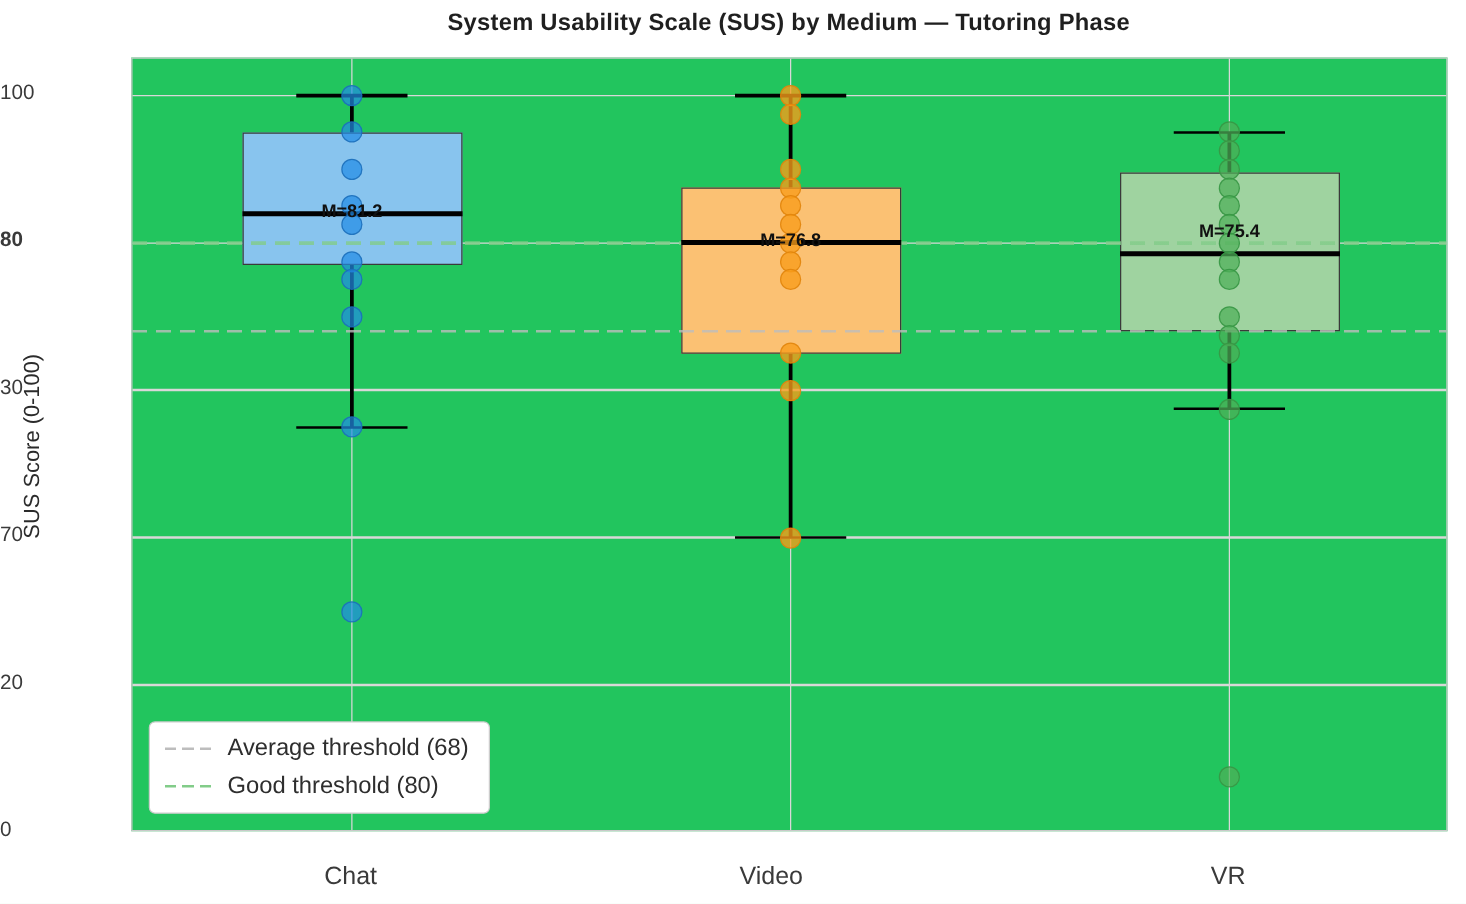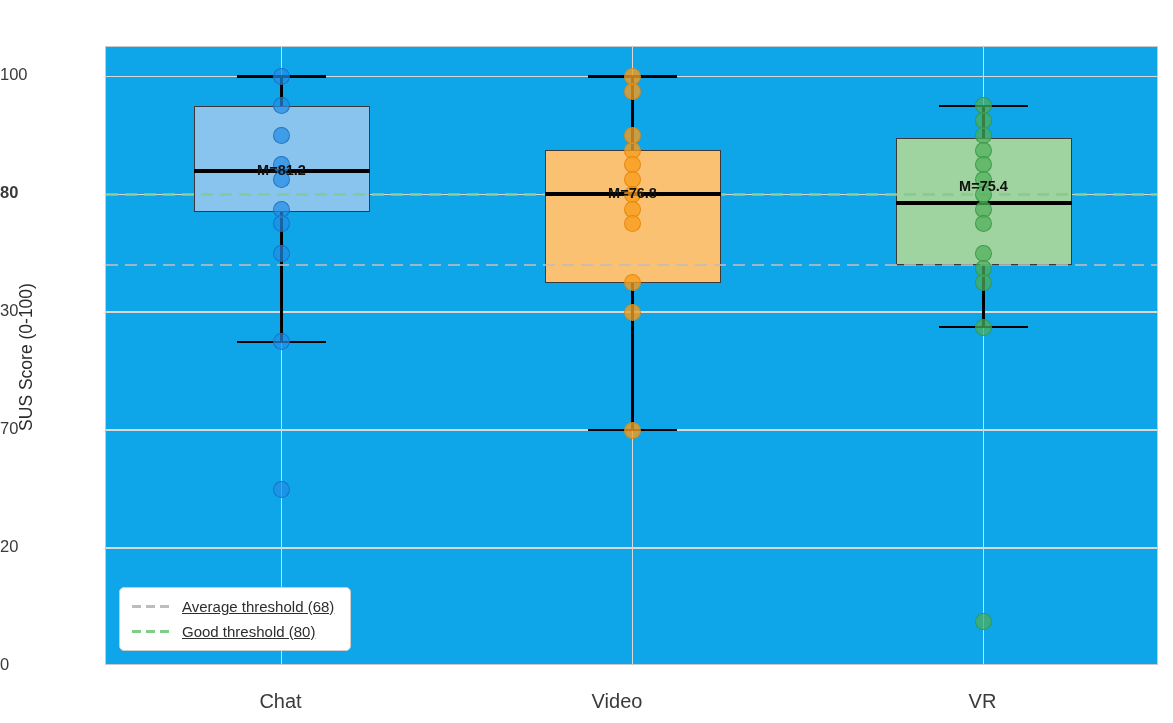--- a/index.html
+++ b/index.html
@@ -4,46 +4,47 @@
 <style>
   html,body{margin:0;padding:0;background:#ffffff;}
   body{width:1173px;height:723px;overflow:hidden;
        font-family:"Liberation Sans","DejaVu Sans",sans-serif;}
   .figure{position:relative;width:1173px;height:723px;background:#ffffff;}
   .chart-title{position:absolute;top:8px;left:631px;transform:translateX(-50%);
        font-size:19px;font-weight:bold;color:#1f1f1f;white-space:nowrap;letter-spacing:.2px;}
   .ylabel{position:absolute;top:357px;left:26px;transform:translate(-50%,-50%) rotate(-90deg);
        font-size:17.5px;color:#2b2b2b;white-space:nowrap;}
   .plot-area{position:absolute;left:105px;top:46px;width:1053px;height:619px;
-       background:#0ea5e9;border:1.5px solid #c9c9c9;box-sizing:border-box;}
+       background:#22c55e;border:1.5px solid #c9c9c9;box-sizing:border-box;}
   .grid-h{position:absolute;left:0;width:100%;height:1.6px;background:#d8d8d8;z-index:1;}
   .grid-v{position:absolute;top:0;height:100%;width:1.6px;background:#d8d8d8;z-index:1;}
   .threshold{position:absolute;left:0;width:100%;height:2.6px;z-index:5;opacity:.8;}
   .whisker-line{position:absolute;width:2.3px;background:#000;z-index:3;}
   .whisker-cap{position:absolute;height:2.4px;background:#000;z-index:3;}
   .box-rect{position:absolute;border:1.8px solid #3a3a3a;box-sizing:border-box;z-index:4;}
   .median-line{position:absolute;height:3.8px;background:#000;z-index:6;}
   .strip-dot{position:absolute;width:17px;height:17px;border-radius:50%;
        box-sizing:border-box;z-index:7;}
   .mean-label{position:absolute;transform:translate(-50%,-58%);font-size:14.5px;
        font-weight:bold;color:#111;z-index:8;white-space:nowrap;}
   .ytick{position:absolute;left:0;width:94px;font-size:16.5px;
        color:#3a3a3a;z-index:2;}
   .xtick{position:absolute;transform:translateX(-50%);font-size:20px;color:#3a3a3a;}
   .legend{position:absolute;left:13px;bottom:13px;background:#ffffff;
        border:1.5px solid #cccccc;border-radius:5px;padding:10px 16px 10px 12px;
        display:flex;flex-direction:column;gap:8px;z-index:10;}
   .legend-item{display:flex;align-items:center;gap:12px;}
   .legend-sample{width:38px;height:2.6px;flex:0 0 auto;}
-  .legend-label{font-size:15px;color:#2e2e2e;white-space:nowrap;text-decoration:underline;}
+  .legend-label{font-size:19px;color:#2e2e2e;white-space:nowrap;}
 </style>
 </head>
 <body>
 
 <div class="figure">
+  <div class="chart-title">System Usability Scale (SUS) by Medium — Tutoring Phase</div>
   <div class="ylabel">SUS Score (0-100)</div>
   <div class="plot-area" id="plot-area">
       <div class="grid-h" style="top: 500.295px;"></div>
       <div class="grid-h" style="top: 382.39px;"></div>
       <div class="grid-h" style="top: 264.486px;"></div>
       <div class="grid-h" style="top: 146.581px;"></div>
       <div class="grid-h" style="top: 28.6762px;"></div>
       <div class="grid-v" style="left: 174.7px;"></div>
       <div class="grid-v" style="left: 525.7px;"></div>
       <div class="grid-v" style="left: 876.7px;"></div>

